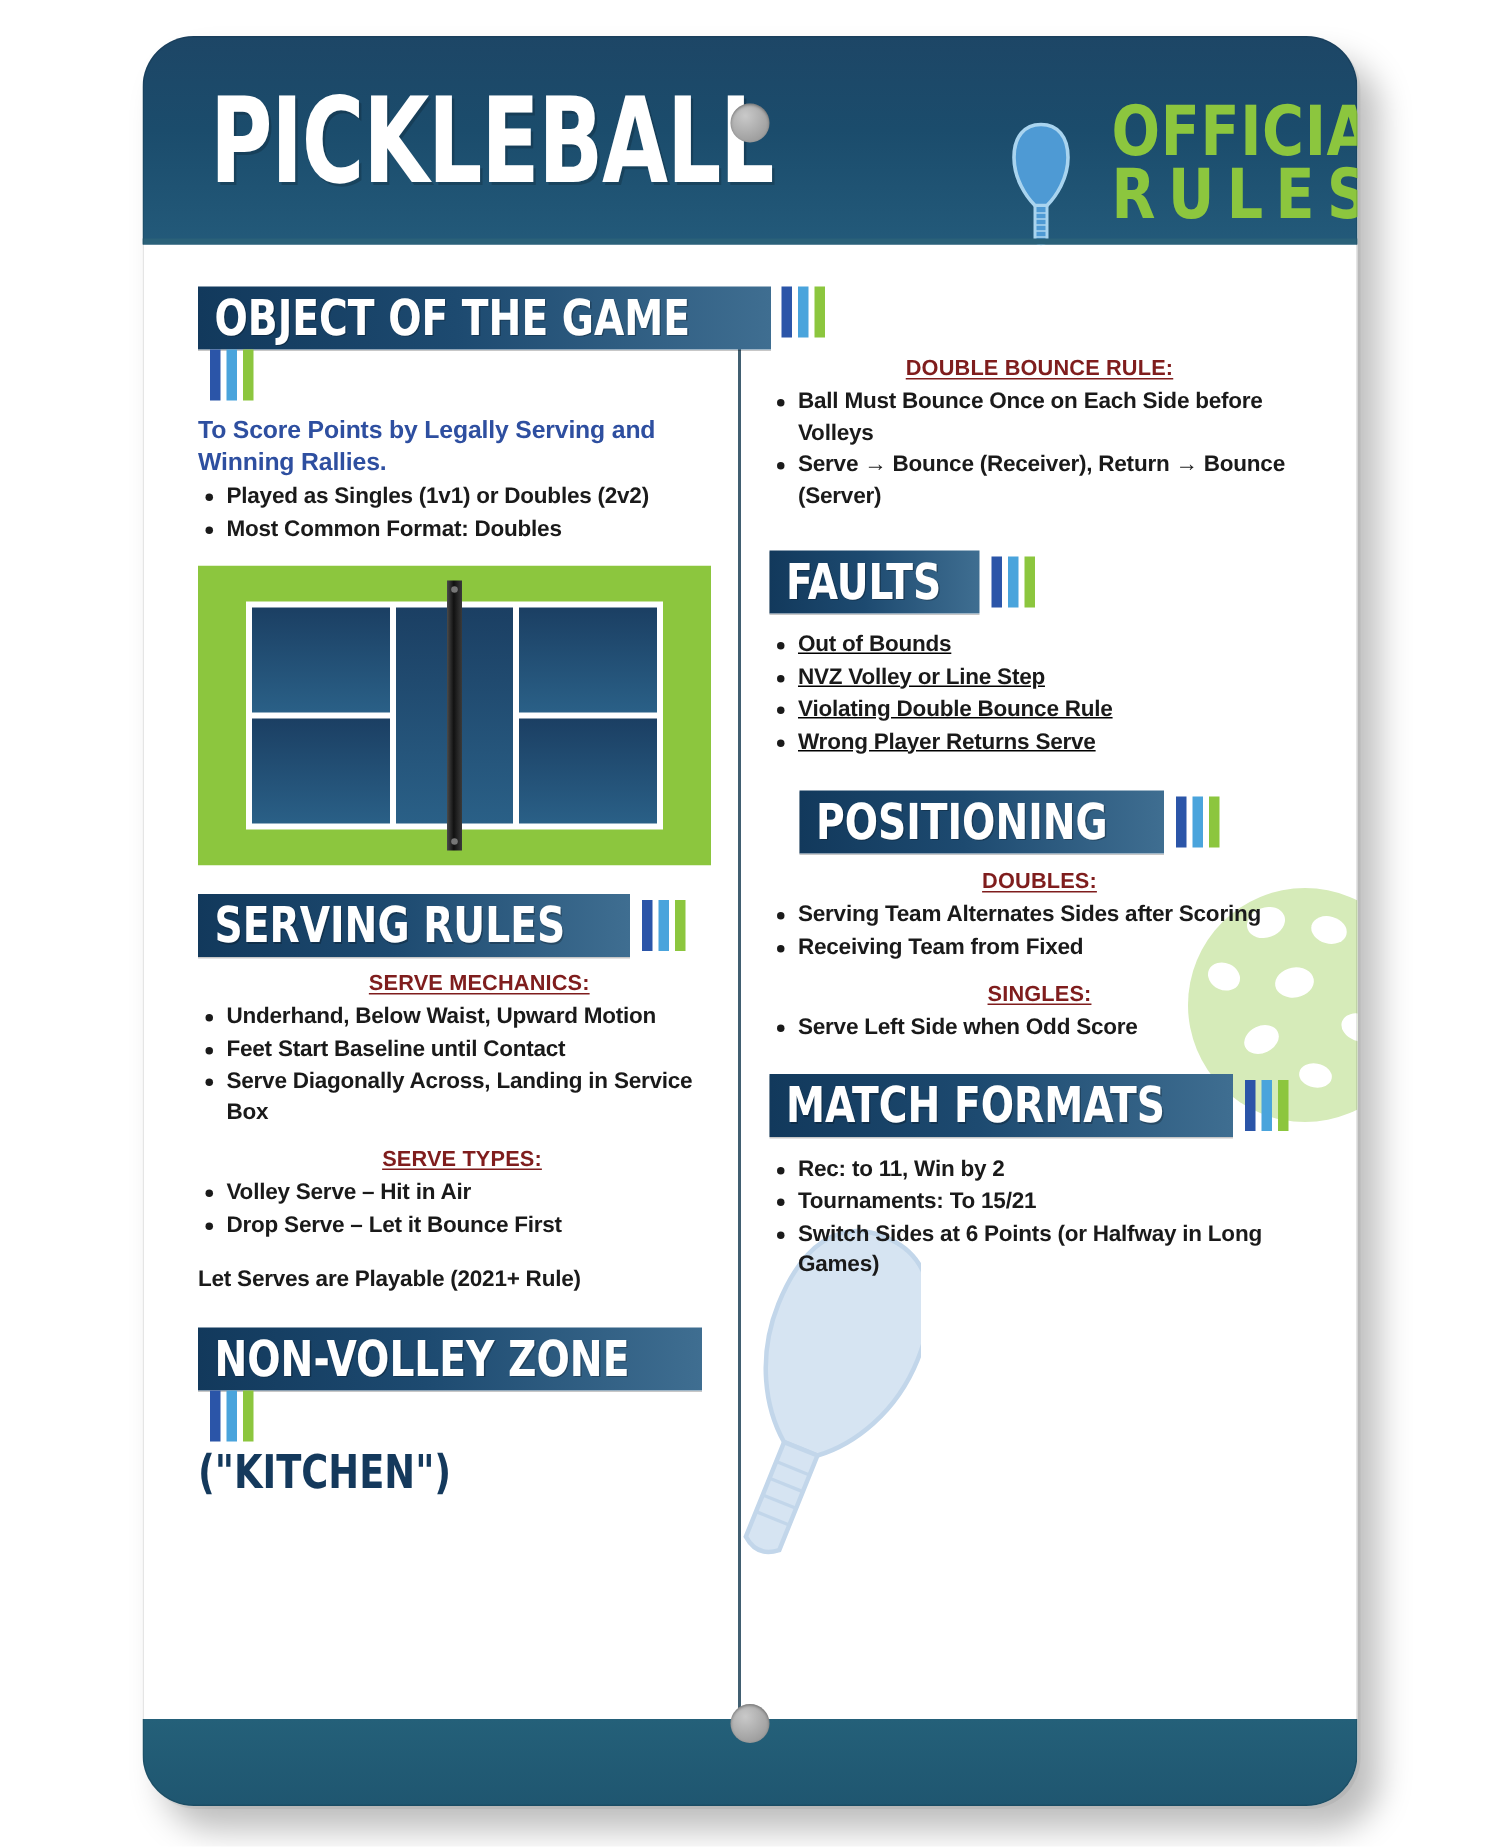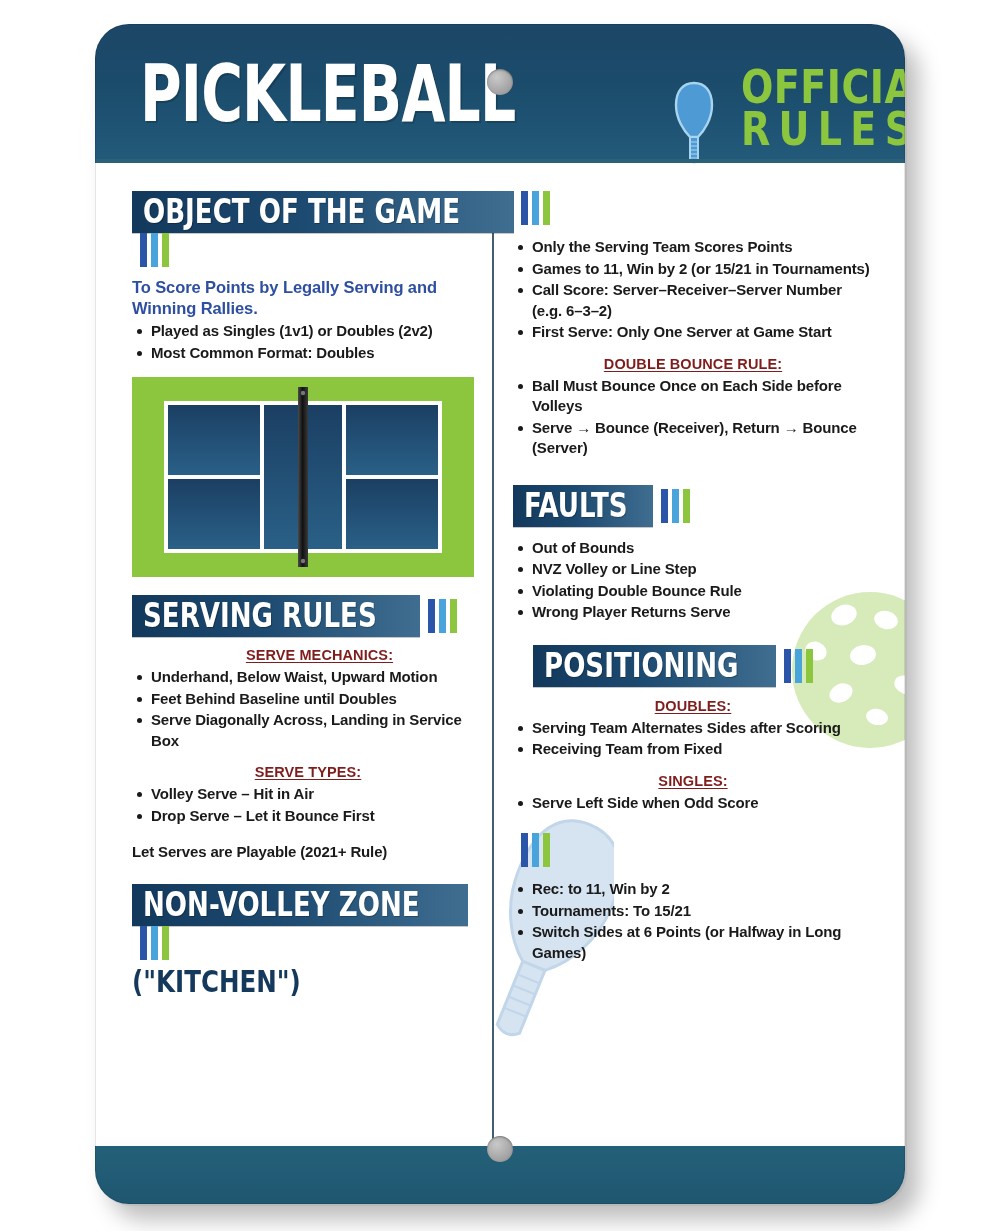--- a/index.html
+++ b/index.html
@@ -229,21 +229,21 @@
 
         
         <div class="sec" style="margin-top:14px;">
           <div class="sec-bar">
             <span>SERVING RULES</span>
           </div><span class="ticks"><i class="b1"></i><i class="b2"></i><i class="b3"></i></span>
         </div>
         <div class="subhead" style="margin-top:9px;margin-left:23px;">SERVE MECHANICS:</div>
         <ul class="bl">
           <li>Underhand, Below Waist, Upward Motion</li>
-          <li>Feet Behind Baseline until Doubles</li>
+          <li>Feet Start Baseline until Contact</li>
           <li>Serve Diagonally Across, Landing in Service Box</li>
         </ul>
         <div class="subhead">SERVE TYPES:</div>
         <ul class="bl">
           <li>Volley Serve – Hit in Air</li>
           <li>Drop Serve – Let it Bounce First</li>
         </ul>
         <div class="plain">Let Serves are Playable (2021+ Rule)</div>
 
         
@@ -271,38 +271,32 @@
           <ellipse cx="88" cy="128" rx="11" ry="8" transform="rotate(10 88 128)"></ellipse>
           <ellipse cx="140" cy="30" rx="8" ry="6" transform="rotate(-10 140 30)"></ellipse>
         </g>
       </svg>
 
       <div class="layer">
 
         <div class="sec">
           <span class="ticks"><i class="b1"></i><i class="b2"></i><i class="b3"></i></span>
         </div>
-        <ul class="bl" style="margin-top:12px;">
-          <li>Only the Serving Team Scores Points</li>
-          <li>Games to 11, Win by 2 (or 15/21 in Tournaments)</li>
-          <li>Call Score: Server–Receiver–Server Number (e.g. 6–3–2)</li>
-          <li>First Serve: Only One Server at Game Start</li>
-        </ul>
         <div class="subhead">DOUBLE BOUNCE RULE:</div>
         <ul class="bl">
           <li>Ball Must Bounce Once on Each Side before Volleys</li>
           <li>Serve → Bounce (Receiver), Return → Bounce (Server)</li>
         </ul>
 
         <div class="sec" style="margin-top:26px;">
           <div class="sec-bar">
             <span>FAULTS</span>
           </div><span class="ticks"><i class="b1"></i><i class="b2"></i><i class="b3"></i></span>
         </div>
-        <ul class="bl" style="margin-top:11px;">
+        <ul class="bl" style="margin-top:11px;text-decoration:underline;">
           <li>Out of Bounds</li>
           <li>NVZ Volley or Line Step</li>
           <li>Violating Double Bounce Rule</li>
           <li>Wrong Player Returns Serve</li>
         </ul>
 
         <div class="sec" style="margin-top:22px;padding-left:20px;">
           <div class="sec-bar">
             <span>POSITIONING</span>
           </div><span class="ticks"><i class="b1"></i><i class="b2"></i><i class="b3"></i></span>
@@ -311,21 +305,23 @@
         <ul class="bl">
           <li>Serving Team Alternates Sides after Scoring</li>
           <li>Receiving Team from Fixed</li>
         </ul>
         <div class="subhead">SINGLES:</div>
         <ul class="bl">
           <li>Serve Left Side when Odd Score</li>
         </ul>
 
         <div class="sec" style="margin-top:20px;">
-          <span class="ticks"><i class="b1"></i><i class="b2"></i><i class="b3"></i></span>
+          <div class="sec-bar">
+            <span>MATCH FORMATS</span>
+          </div><span class="ticks"><i class="b1"></i><i class="b2"></i><i class="b3"></i></span>
         </div>
         <ul class="bl" style="margin-top:12px;">
           <li>Rec: to 11, Win by 2</li>
           <li>Tournaments: To 15/21</li>
           <li>Switch Sides at 6 Points (or Halfway in Long Games)</li>
         </ul>
       </div>
     </div>
   </div>
 

